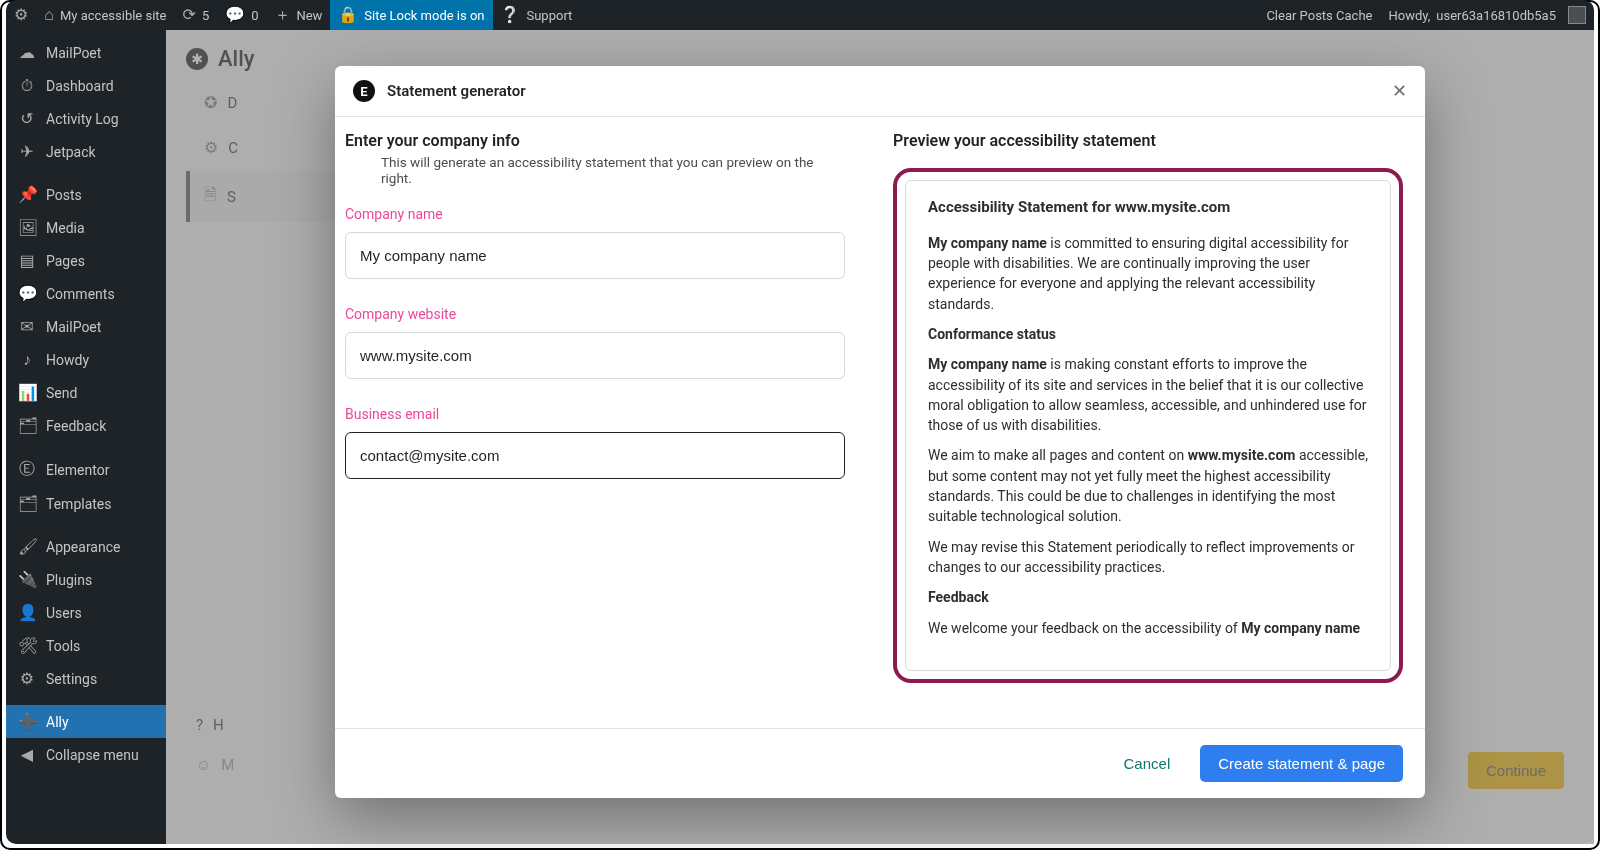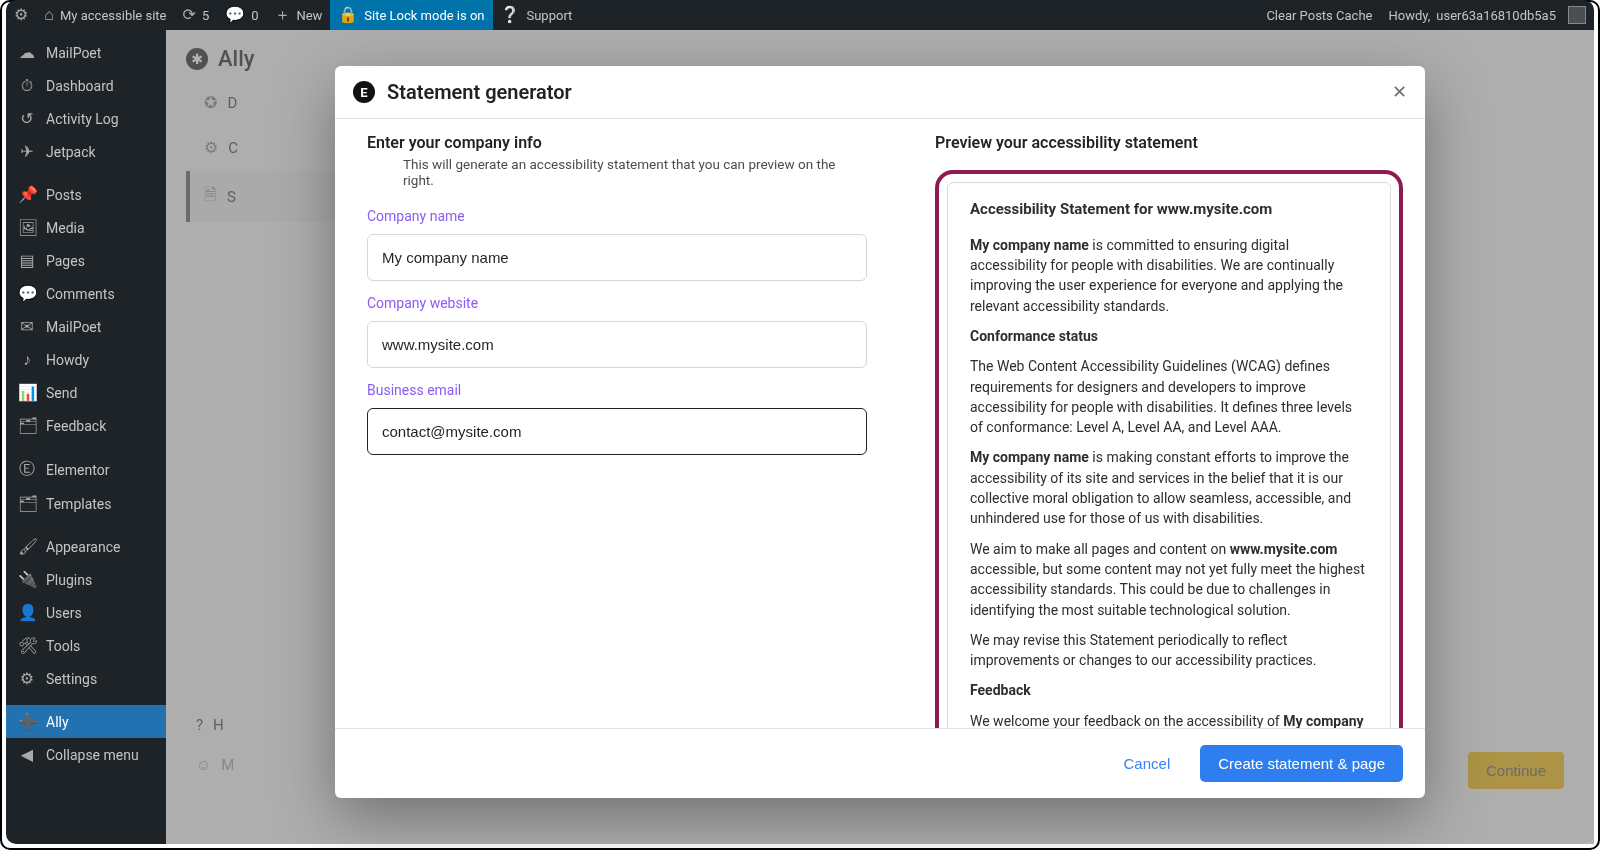--- a/index.html
+++ b/index.html
@@ -108,32 +108,32 @@
   }
   .modal-head{
     display:flex; align-items:center; gap:12px;
     padding:14px 18px; border-bottom:1px solid #e1e2e4;
   }
   .modal-head .logo{
     width:22px; height:22px; border-radius:50%;
     background:#111; color:#fff; display:flex; align-items:center; justify-content:center;
     font-weight:700; font-size:13px;
   }
-  .modal-head .ttl{ font-size:20px; font-weight:600; }
+  .modal-head .ttl{ font-size:15px; font-weight:600; }
   .modal-head .close{
     margin-left:auto; font-size:18px; color:#6f7378; background:none; border:none;
   }
 
   .modal-body{
-    flex:1; display:flex; gap:68px; padding:14px 22px 10px 32px; overflow:hidden;
+    flex:1; display:flex; gap:48px; padding:14px 22px 10px 10px; overflow:hidden;
   }
   .form-col{ flex:0 0 500px; }
   .form-col h3{ font-size:16px; font-weight:600; margin-bottom:4px; }
   .form-col .sub{ font-size:13.5px; color:#4a4d52; margin-bottom:20px;margin-left:36px; }
-  .fld-lbl{ font-size:14px; color:#8b5cf6; margin-bottom:10px; display:block; }
+  .fld-lbl{ font-size:14px; color:#ec4899; margin-bottom:10px; display:block;margin-top:13px; }
   .fld-ip{
     width:100%; padding:14px 14px; font-size:15px;
     border:1px solid #d5d7da; border-radius:6px; margin-bottom:14px;
     background:#fff; color:#1d2327;
   }
   .fld-ip.focus{ border-color:#1d2327; }
 
   .prev-col{ flex:1; position:relative; }
   .prev-col h3{ font-size:16px; font-weight:600; margin-bottom:18px; }
   .preview-box{
@@ -149,21 +149,21 @@
   }
   .preview-inner .pvtitle{ text-align:left; font-weight:700; font-size:15px; margin-bottom:14px; }
   .preview-inner p{ margin-bottom:10px; }
   .preview-inner strong{ font-weight:700; }
 
   .modal-foot{
     border-top:1px solid #e1e2e4;
     padding:16px 22px;
     display:flex; justify-content:flex-end; gap:24px; align-items:center;
   }
-  .btn-cancel{ background:none; border:none; font-size:15px; color:#3b82f6; padding:8px 6px; }
+  .btn-cancel{ background:none; border:none; font-size:15px; color:#0f766e; padding:8px 6px; }
   .btn-primary{
     background:#2e7ef0; color:#ffffff; border:none;
     padding:10px 18px; font-size:15px; border-radius:5px;
   }
 </style>
 </head>
 <body>
 
 <div class="adminbar">
   <div class="ab-left" id="ab-left">
@@ -356,21 +356,20 @@
         <h3>Preview your accessibility statement</h3>
         <div class="preview-box">
           <div class="preview-inner">
             <div class="pvtitle">
               <span>Accessibility Statement for </span><span>www.mysite.com</span>
             </div>
             <p>
               <strong>My company name</strong><span> is committed to ensuring digital accessibility for people with disabilities. We are continually improving the user experience for everyone and applying the relevant accessibility standards.</span>
             </p>
             <p><strong>Conformance status</strong></p>
-            <p>The Web Content Accessibility Guidelines (WCAG) defines requirements for designers and developers to improve accessibility for people with disabilities. It defines three levels of conformance: Level A, Level AA, and Level AAA.</p>
             <p>
               <strong>My company name</strong><span> is making constant efforts to improve the accessibility of its site and services in the belief that it is our collective moral obligation to allow seamless, accessible, and unhindered use for those of us with disabilities.</span>
             </p>
             <p>
               <span>We aim to make all pages and content on </span><strong>www.mysite.com</strong><span> accessible, but some content may not yet fully meet the highest accessibility standards. This could be due to challenges in identifying the most suitable technological solution.</span>
             </p>
             <p>We may revise this Statement periodically to reflect improvements or changes to our accessibility practices.</p>
             <p><strong>Feedback</strong></p>
             <p>
               <span>We welcome your feedback on the accessibility of </span><strong>My company name</strong>

